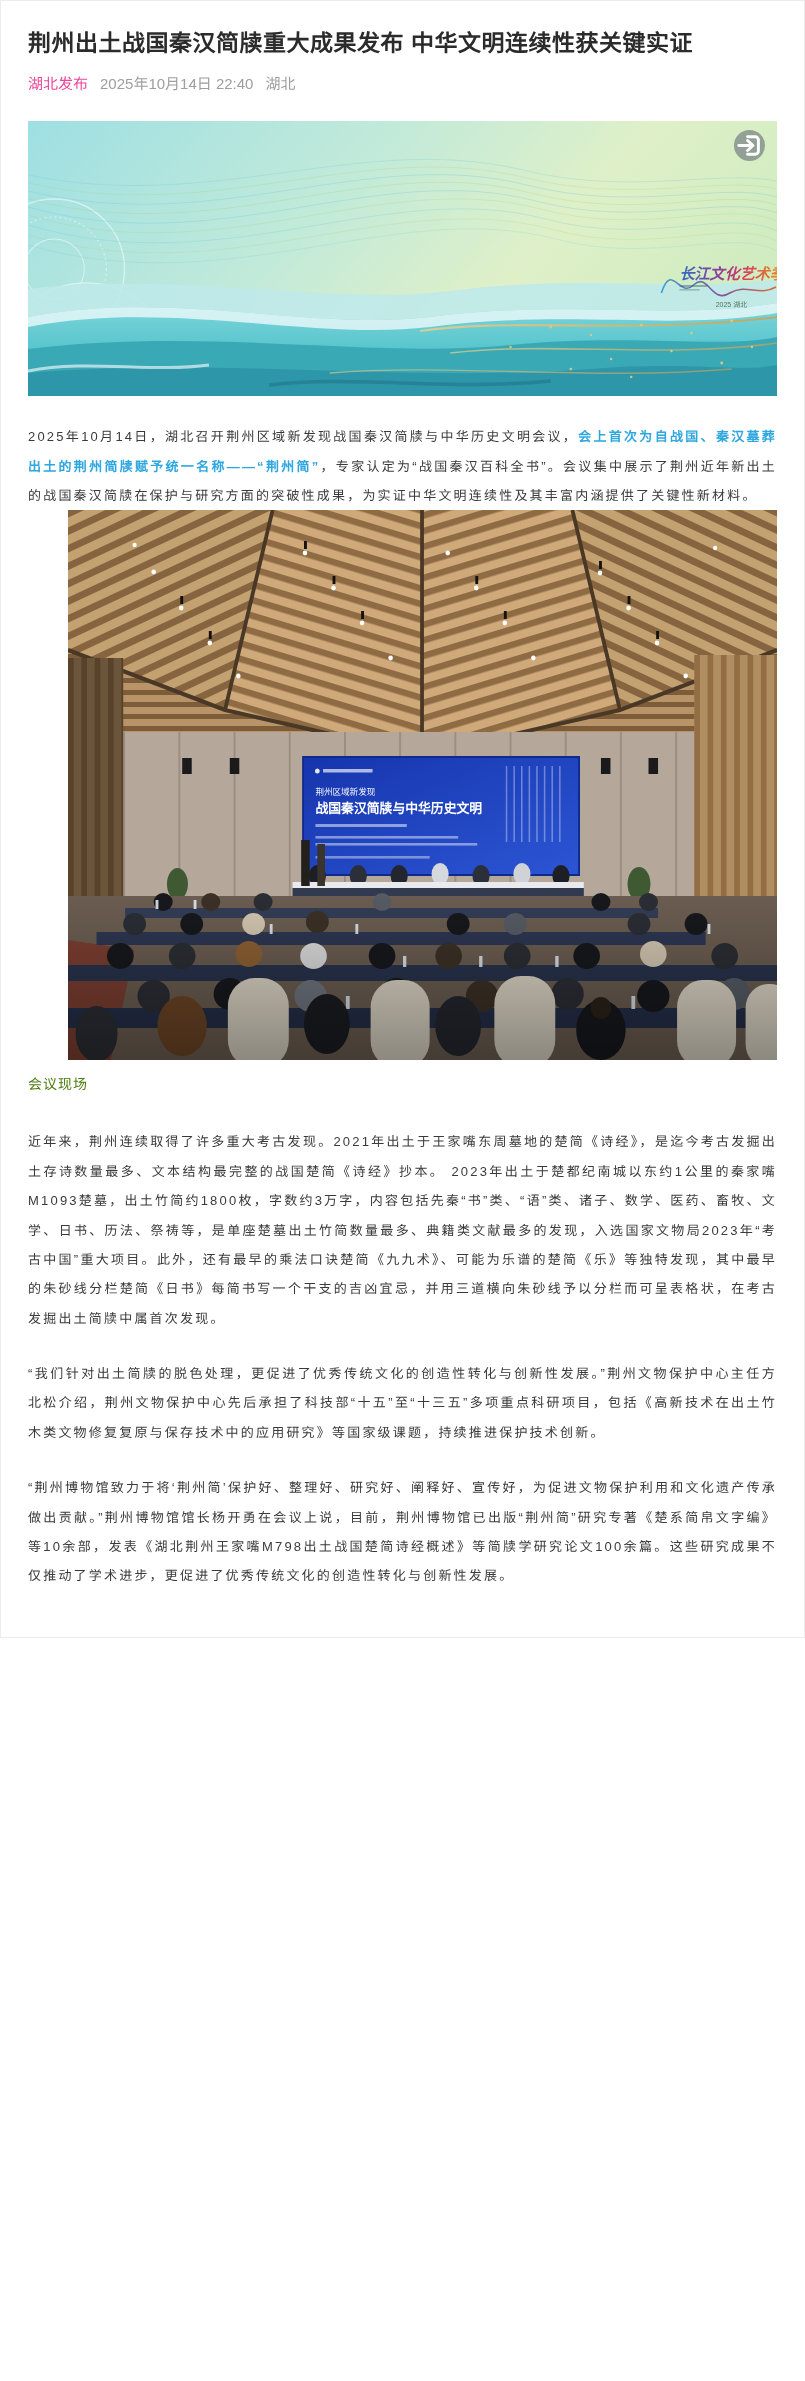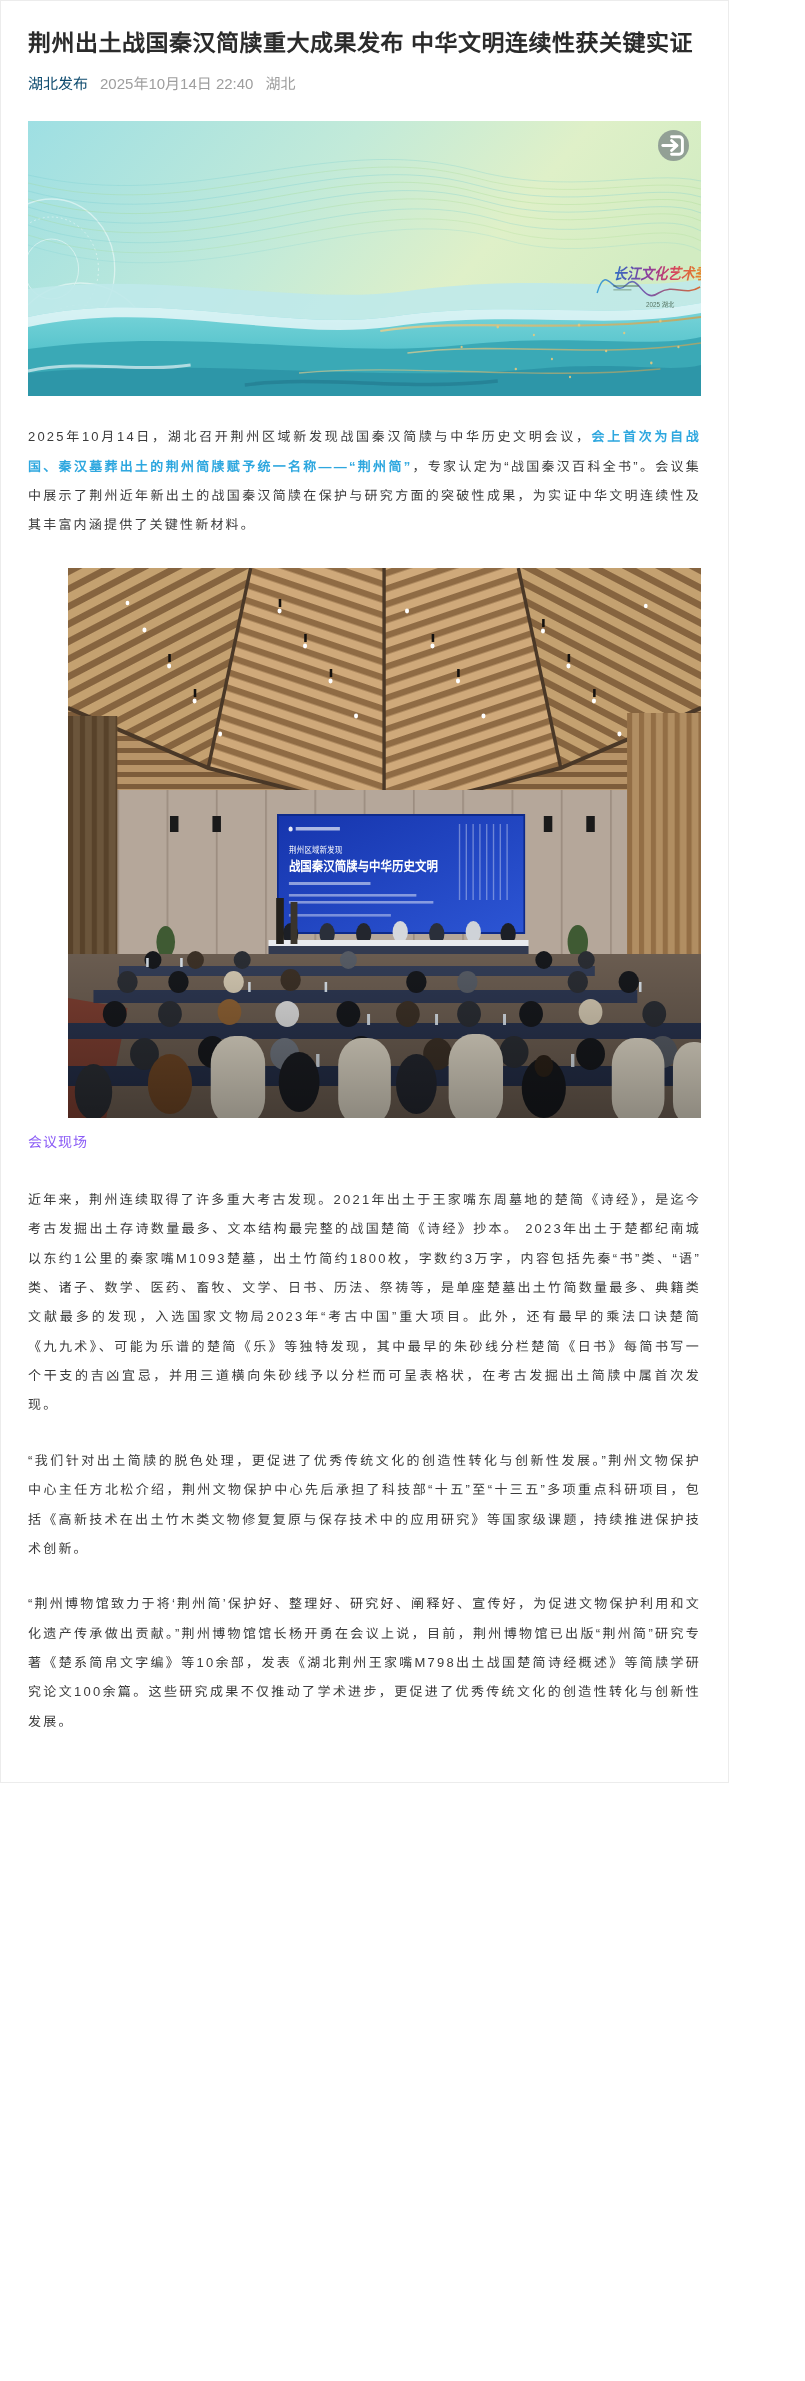--- a/index.html
+++ b/index.html
@@ -1,31 +1,31 @@
 <!DOCTYPE html>
 <html lang="zh-CN"><head>
 <meta charset="utf-8">
 <style>
   html,body{margin:0;padding:0;background:#fff;}
   body{font-family:"Liberation Sans","DejaVu Sans",sans-serif;}
-  .page{width:729px;box-sizing:border-box;border:1px solid #ececec;background:#fff;
+  .page{width:805px;box-sizing:border-box;border:1px solid #ececec;background:#fff;
         padding:22px 27px 46px;}
   .title{font-size:23px;line-height:1.45;font-weight:700;color:#2b2b2b;
          letter-spacing:.5px;margin:4px 0 12px;}
   .byline{display:flex;align-items:center;gap:12px;font-size:15px;color:#9e9e9e;margin:0 0 4px;}
-  .account{color:#0c4a6e;font-weight:500;cursor:pointer;}
+  .account{color:#ec4899;font-weight:500;cursor:pointer;}
   .banner{position:relative;margin-top:28px;height:275px;overflow:hidden;}
   .banner svg{display:block;width:100%;height:100%;}
   .banner-btn{position:absolute;top:9px;right:12px;width:31px;height:31px;border-radius:50%;
               background:rgba(125,138,136,.78);display:flex;align-items:center;justify-content:center;
               cursor:pointer;border:none;padding:0;}
   figure{margin:0;}
-  .photo{margin-top:28px;padding-left:40px;}
+  .photo{padding-left:40px;}
   .photo svg{display:block;width:100%;height:550px;}
-  .caption{font-size:14px;color:#8b5cf6;letter-spacing:1px;margin:13px 0 34px;}
+  .caption{font-size:14px;color:#4d7c0f;letter-spacing:1px;margin:13px 0 34px;}
   .para{font-size:13px;line-height:2.26;color:#3a3a3a;letter-spacing:2.2px;
         text-align:justify;margin:26px 0 0;}
   .para.first{margin-top:26px;}
   .hl{color:#2EA7DF;font-weight:700;}
 </style>
 </head>
 <body>
 
 <div class="page">
 

